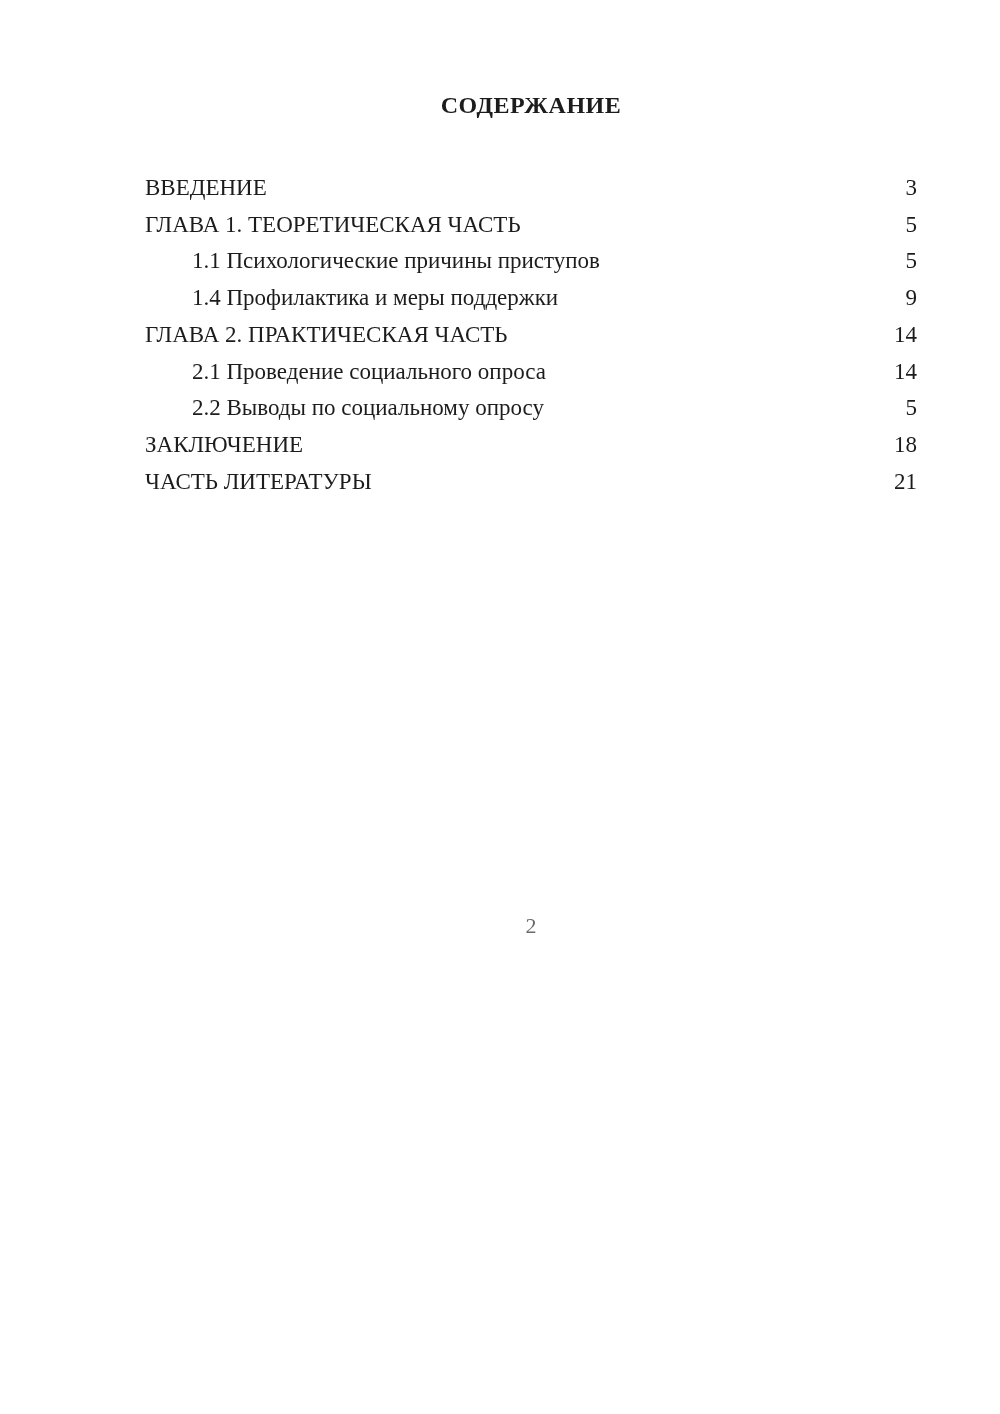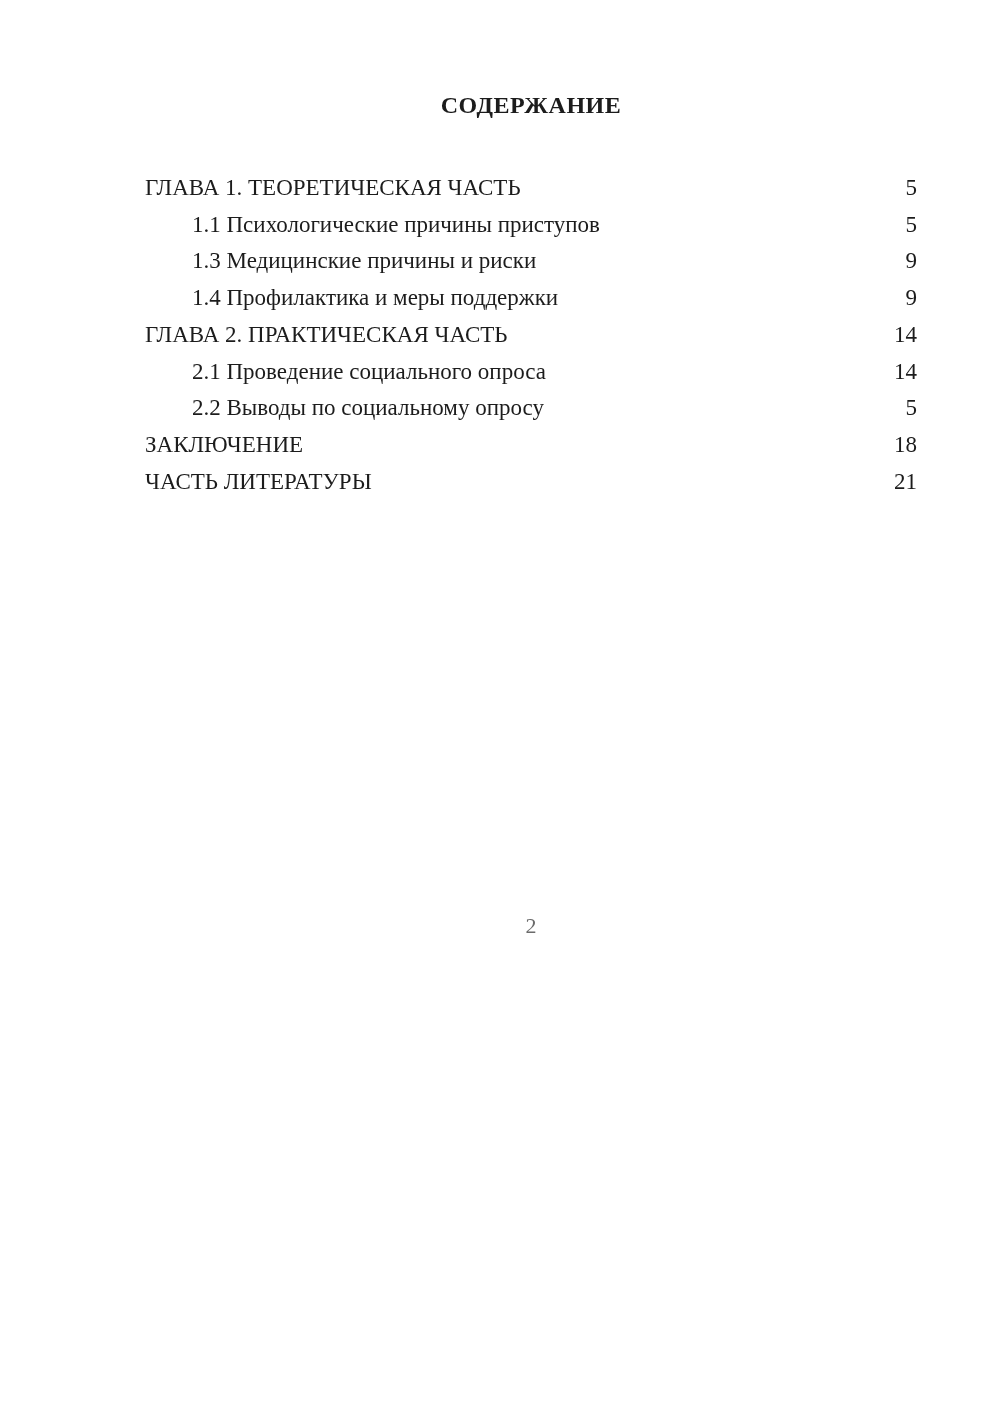--- a/index.html
+++ b/index.html
@@ -64,36 +64,36 @@
   }
 </style>
 </head>
 <body>
 
 <div class="page">
   <div class="content">
     <div class="doc-title">СОДЕРЖАНИЕ</div>
 
     <div class="toc">
+  <div class="toc-row">
+    <span class="toc-label">ВВЕДЕНИЕ</span>
+    <span class="toc-page">3</span>
+  </div>
 
   <div class="toc-row">
     <span class="toc-label">ГЛАВА 1. ТЕОРЕТИЧЕСКАЯ ЧАСТЬ</span>
     <span class="toc-page">5</span>
   </div>
 
   <div class="toc-row indent">
     <span class="toc-label">1.1 Психологические причины приступов</span>
     <span class="toc-page">5</span>
   </div>
 
 
-  <div class="toc-row indent">
-    <span class="toc-label">1.3 Медицинские причины и риски</span>
-    <span class="toc-page">9</span>
-  </div>
 
   <div class="toc-row indent">
     <span class="toc-label">1.4 Профилактика и меры поддержки</span>
     <span class="toc-page">9</span>
   </div>
 
   <div class="toc-row">
     <span class="toc-label">ГЛАВА 2. ПРАКТИЧЕСКАЯ ЧАСТЬ</span>
     <span class="toc-page">14</span>
   </div>

